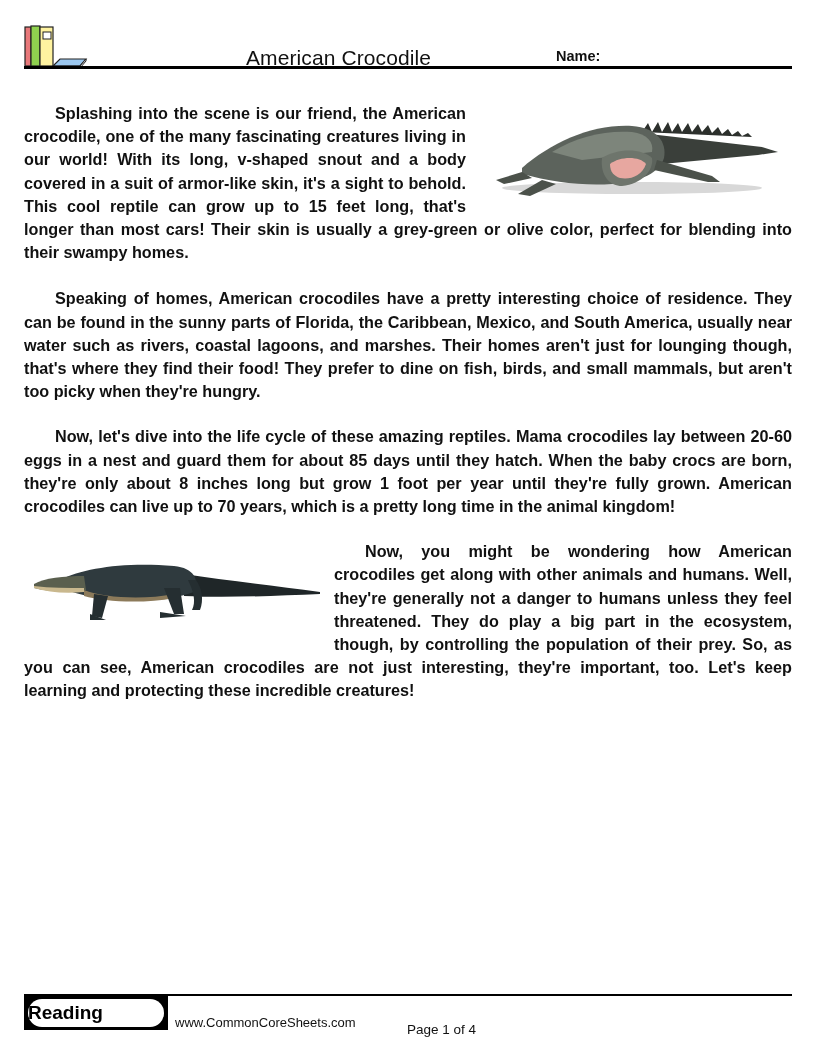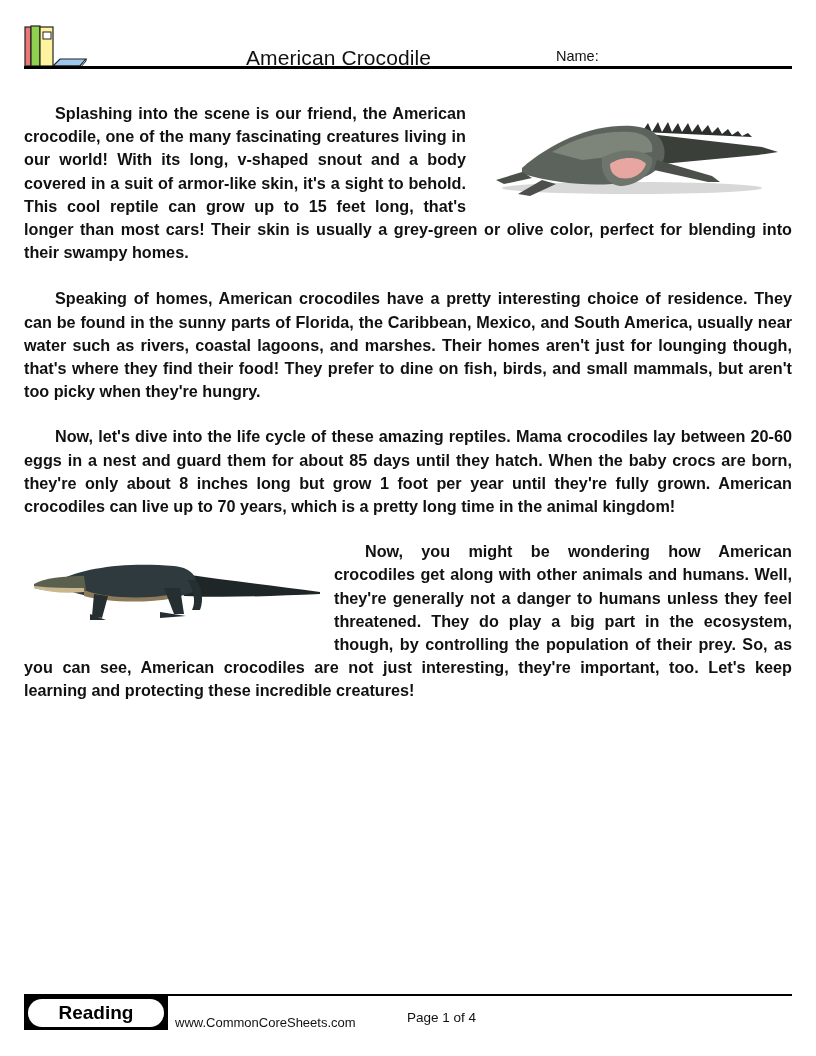--- a/index.html
+++ b/index.html
@@ -36,20 +36,21 @@
       left: 222px;
       top: 24px;
       font-size: 21px;
       letter-spacing: 0.1px;
     }
     .name-label {
       position: absolute;
       left: 532px;
       top: 26px;
       font-size: 14.5px;
+      font-weight: bold;
     }
     .header-rule {
       position: absolute;
       left: 0;
       top: 44px;
       width: 768px;
       height: 3px;
       background: #000;
     }
 
@@ -110,36 +111,35 @@
       background: #000;
     }
     .badge {
       position: absolute;
       left: 4px;
       top: 3px;
       width: 136px;
       height: 28px;
       background: #fff;
       border-radius: 14px;
-      text-align: center;
       font-weight: bold;
       font-size: 19px;
       line-height: 28px;
       color: #000;
     }
     .site {
       position: absolute;
       left: 151px;
       top: 21px;
       font-size: 13px;
     }
     .page-num {
       position: absolute;
       left: 383px;
-      top: 16px;
+      top: 28px;
       font-size: 13.5px;
     }
   </style>
 </head>
 <body>
 
 <div class="header">
   <div class="logo">
     <svg width="80" height="44" viewBox="0 0 80 44">
 

